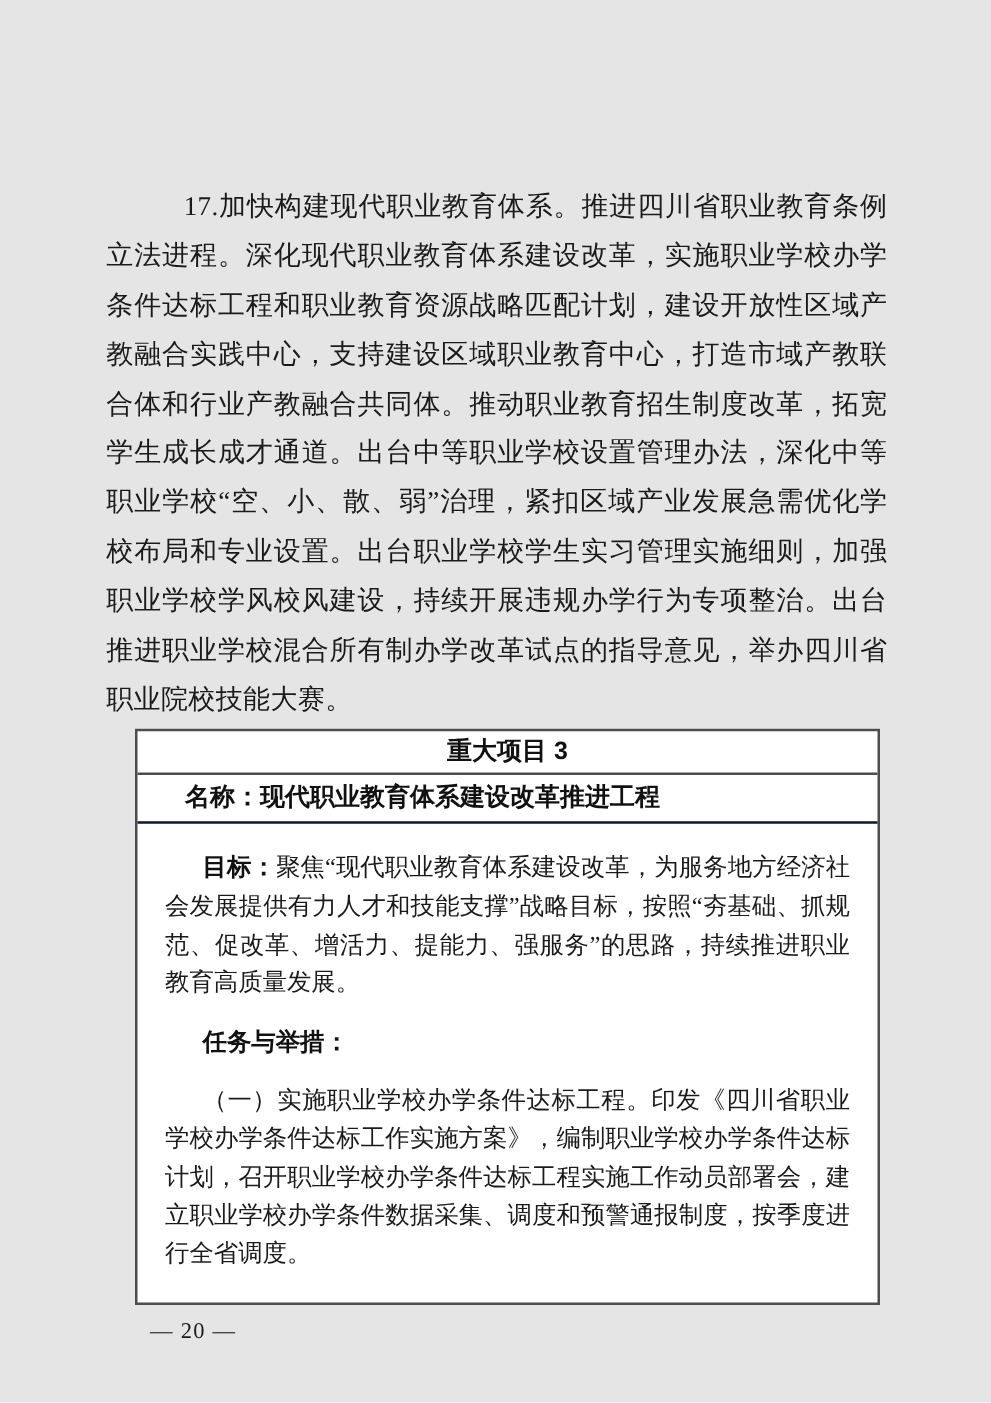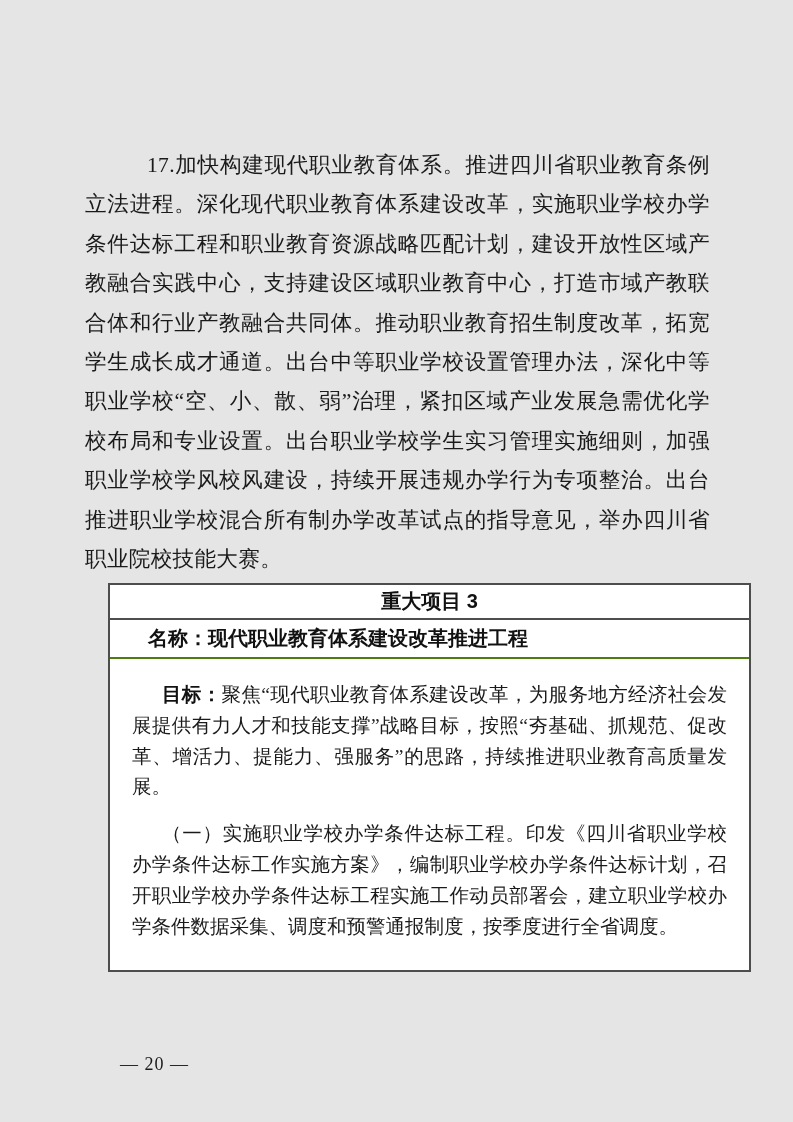--- a/index.html
+++ b/index.html
@@ -26,21 +26,21 @@
     line-height: 39.4px;
     text-align: justify;
     text-justify: inter-character;
     text-indent: 62px;
     letter-spacing: 0.3px;
   }
   .project-box {
     position: absolute;
     left: 108px;
     top: 583px;
-    width: 643px;
+    width: 596px;
     min-height: 389px;
     box-sizing: border-box;
     border: 2px solid #4d4d4d;
     background: #ffffff;
   }
   .box-header {
     height: 33px;
     line-height: 33px;
     text-align: center;
     font-family: "Liberation Sans", "DejaVu Sans", sans-serif;
@@ -50,21 +50,21 @@
     border-bottom: 2px solid #4d4d4d;
   }
   .box-name {
     height: 37px;
     line-height: 37px;
     padding-left: 38px;
     font-family: "Liberation Sans", "DejaVu Sans", sans-serif;
     font-weight: bold;
     font-size: 20px;
     color: #111111;
-    border-bottom: 2px solid #4d7c0f;
+    border-bottom: 2px solid #0f172a;
     white-space: nowrap;
     overflow: hidden;
   }
   .box-body {
     padding: 4px 6px 6px 6px;
     font-size: 19.5px;
     line-height: 30.8px;
     text-align: justify;
     text-justify: inter-character;
   }
@@ -101,20 +101,21 @@
   <div class="project-box">
 
     <div class="box-header">重大项目 3</div>
 
     <div class="box-name"><span>名称：</span><span>现代职业教育体系建设改革推进工程</span></div>
 
     <div class="box-body">
 
       <p><span class="blabel">目标：</span><span>聚焦“现代职业教育体系建设改革，为服务地方经济社会发展提供有力人才和技能支撑”战略目标，按照“夯基础、抓规范、促改革、增活力、提能力、强服务”的思路，持续推进职业教育高质量发展。</span></p>
 
+      <p class="blabel">任务与举措：</p>
 
       <p>（一）实施职业学校办学条件达标工程。印发《四川省职业学校办学条件达标工作实施方案》，编制职业学校办学条件达标计划，召开职业学校办学条件达标工程实施工作动员部署会，建立职业学校办学条件数据采集、调度和预警通报制度，按季度进行全省调度。</p>
 
 
     </div>
   </div>
 
   <div class="page-number">— 20 —</div>
 
 </div>

